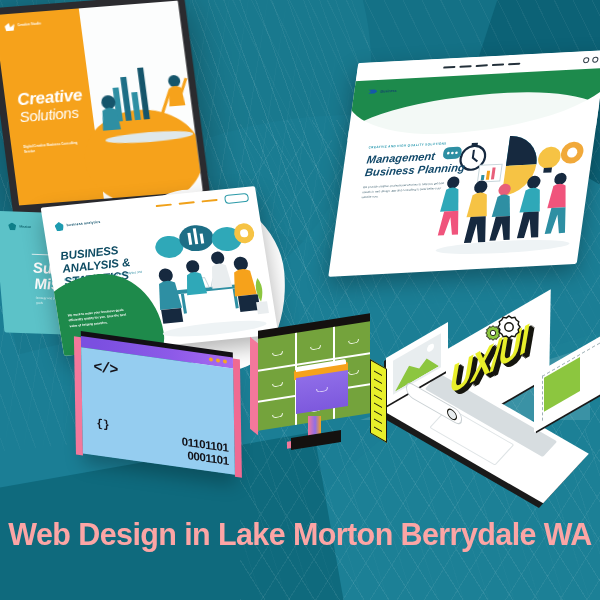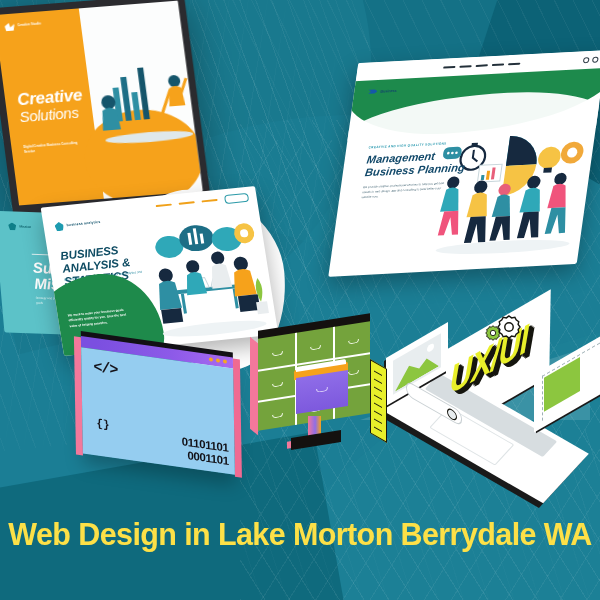--- a/index.html
+++ b/index.html
@@ -367,21 +367,21 @@
     background:#fff;transform:skewY(-30deg);box-shadow:2px 2px 0 #1a1a1a;
   }
   #laptop .wire .green{position:absolute;left:10px;top:9px;width:36px;height:34px;background:#8cc63f;}
   #laptop .wire .x1,#laptop .wire .x2{position:absolute;left:8px;top:6px;width:62px;height:44px;}
   #laptop .wire .x1{border-top:1px dashed #9fb0b6;border-left:1px dashed #9fb0b6;}
 
   
   #headline{
     position:absolute;left:50%;top:517px;transform:translateX(-50%);
     white-space:nowrap;
-    font-size:30.5px;font-weight:bold;color:#fde047;
+    font-size:30.5px;font-weight:bold;color:#fca5a5;
     letter-spacing:-.6px;
     font-family:"Liberation Sans", sans-serif;
   }
 </style>
 </head>
 <body>
 
 <div id="stage">
 
   <div class="bg-base"></div>

